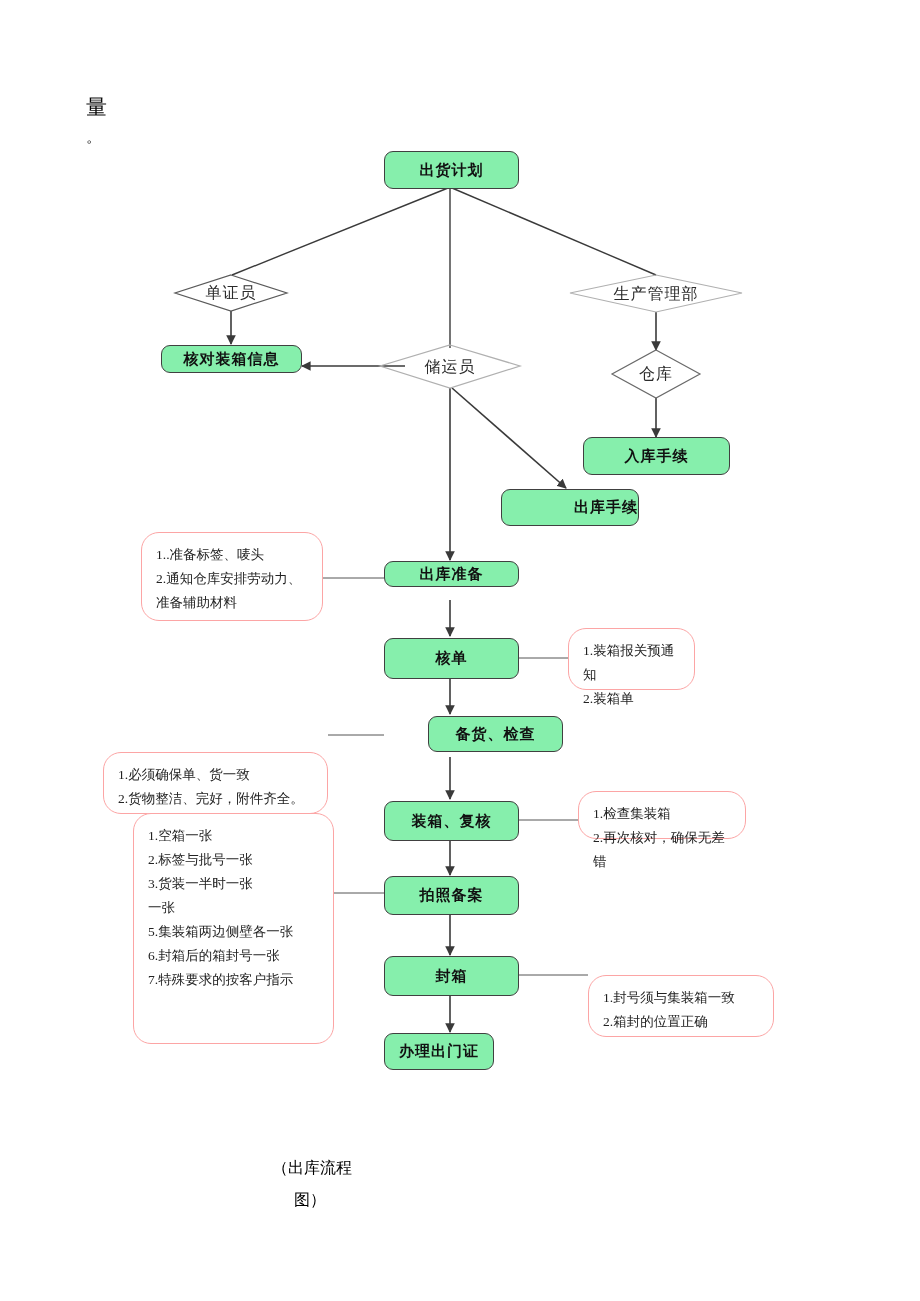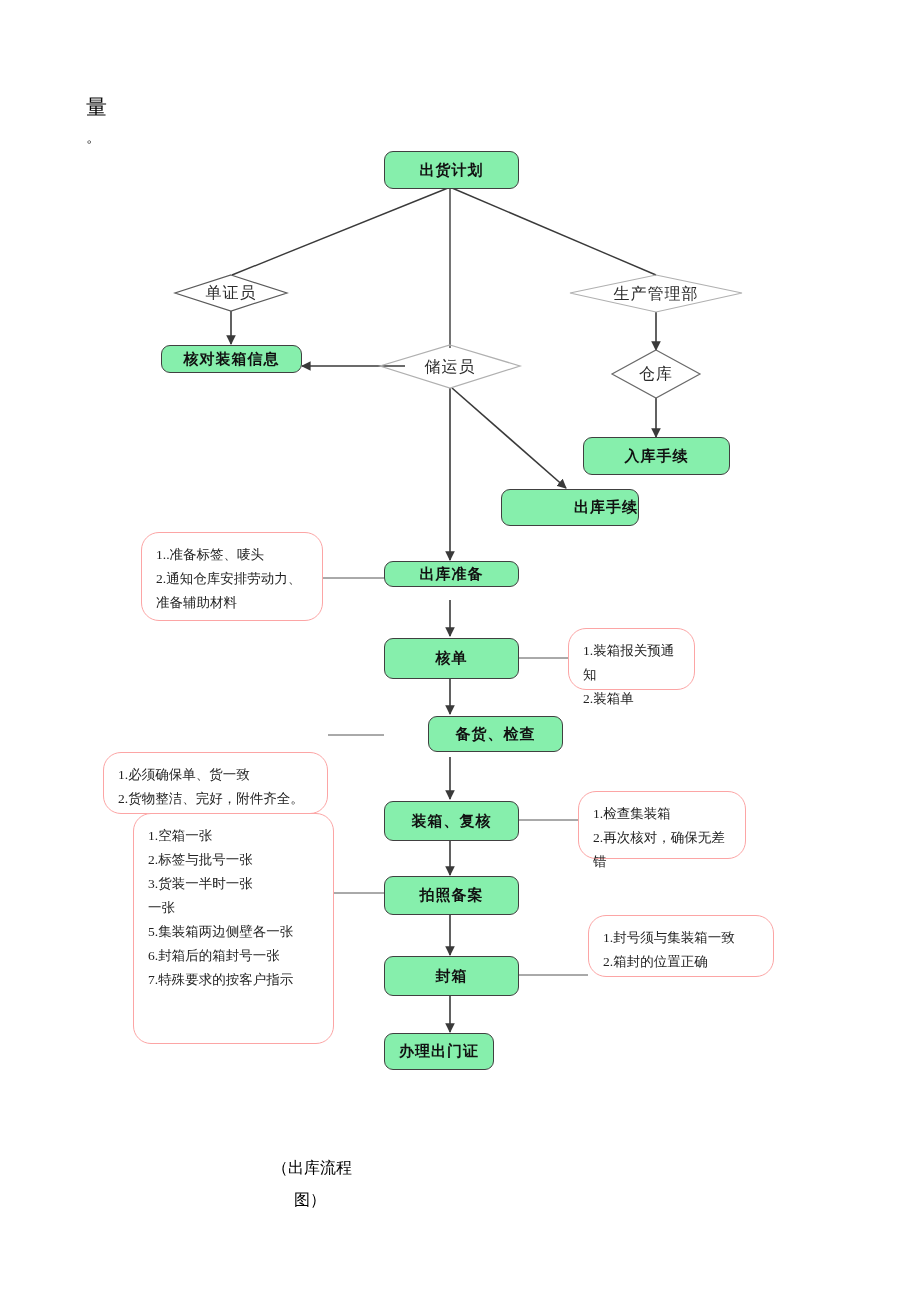--- a/index.html
+++ b/index.html
@@ -218,36 +218,36 @@
 <div class="note-box" style="left:568px; top:628px; width:127px; height:62px;">
   <div class="note-line">1.装箱报关预通知</div>
   <div class="note-line">2.装箱单</div>
 </div>
 
 <div class="note-box" style="left:103px; top:705px; width:225px; height:62px;margin-top:47px;">
   <div class="note-line">1.必须确保单、货一致</div>
   <div class="note-line">2.货物整洁、完好，附件齐全。</div>
 </div>
 
-<div class="note-box" style="left:578px; top:791px; width:168px; height:68px;">
+<div class="note-box" style="left:578px; top:791px; width:168px; height:48px;">
   <div class="note-line">1.检查集装箱</div>
   <div class="note-line">2.再次核对，确保无差错</div>
 </div>
 
 <div class="note-box" style="left:133px; top:813px; width:201px; height:231px;">
   <div class="note-line">1.空箱一张</div>
   <div class="note-line">2.标签与批号一张</div>
   <div class="note-line">3.货装一半时一张</div>
   <div class="note-line">一张</div>
   <div class="note-line">5.集装箱两边侧壁各一张</div>
   <div class="note-line">6.封箱后的箱封号一张</div>
   <div class="note-line">7.特殊要求的按客户指示</div>
 </div>
 
-<div class="note-box" style="left:588px; top:915px; width:186px; height:62px;">
+<div class="note-box" style="left:588px; top:975px; width:186px; height:62px;">
   <div class="note-line">1.封号须与集装箱一致</div>
   <div class="note-line">2.箱封的位置正确</div>
 </div>
 
 <div id="caption">
   <div>（出库流程</div>
   <div class="cap2">图）</div>
 </div>
 
 </body></html>

